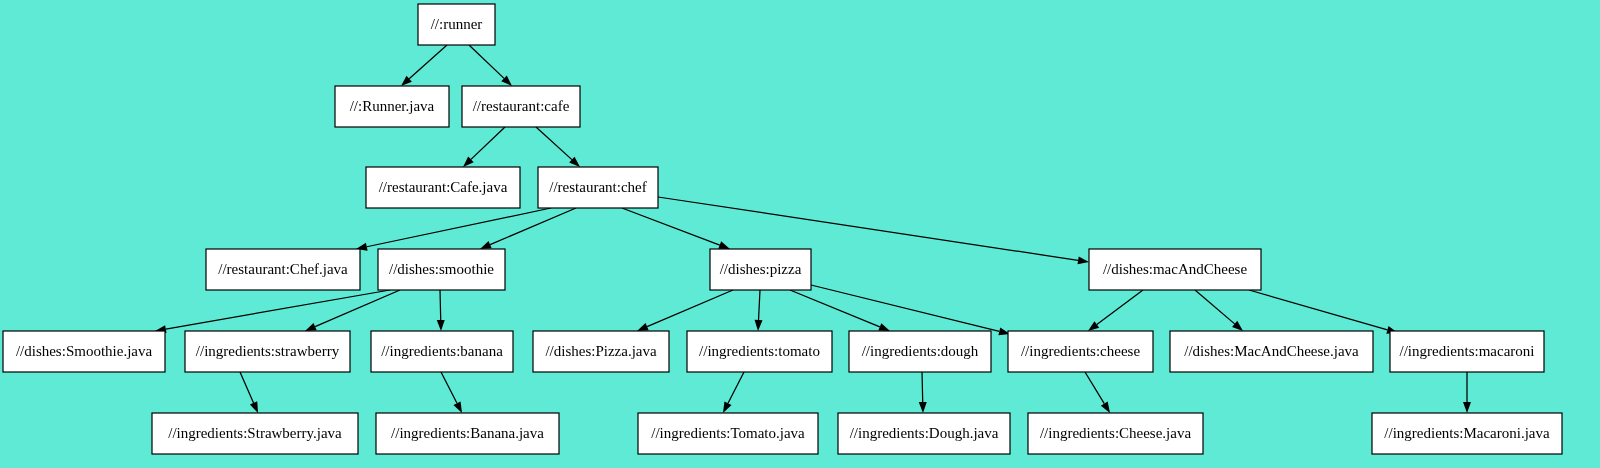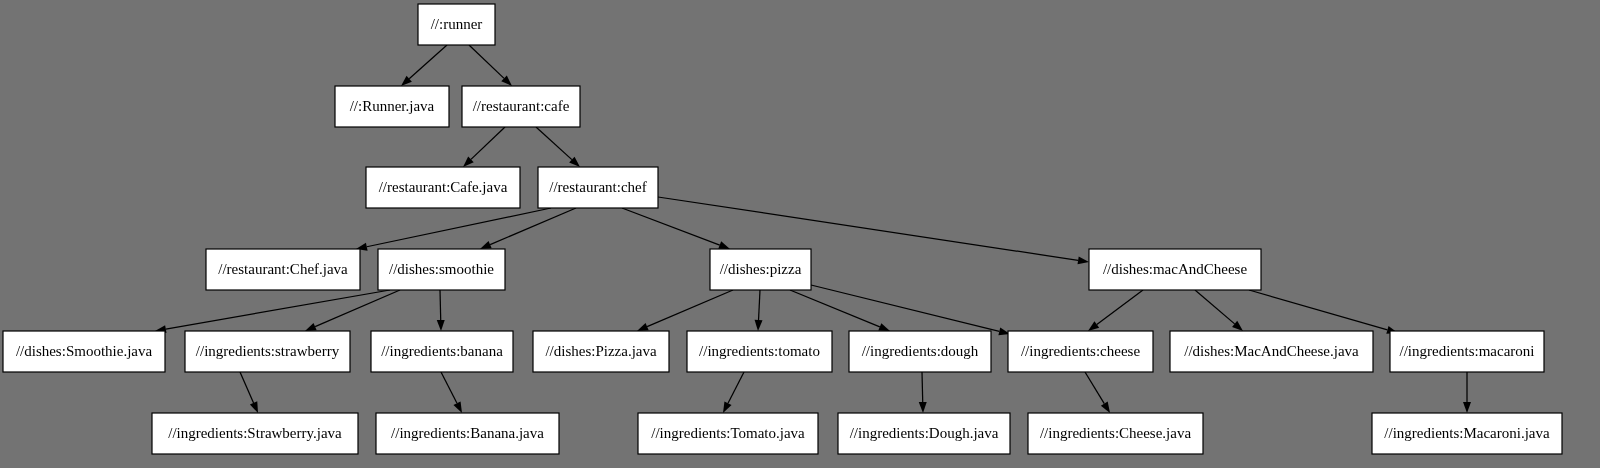--- a/index.html
+++ b/index.html
@@ -4,21 +4,21 @@
 <style>
   html, body {
     margin: 0;
     padding: 0;
     background: #ffffff;
   }
   #graph-root {
     position: relative;
     width: 1600px;
     height: 468px;
-    background: #737373;
+    background: #5eead4;
     font-family: "Liberation Serif", "DejaVu Serif", serif;
     overflow: hidden;
   }
   svg#graph-canvas {
     position: absolute;
     top: 0;
     left: 0;
     width: 1600px;
     height: 468px;
   }

